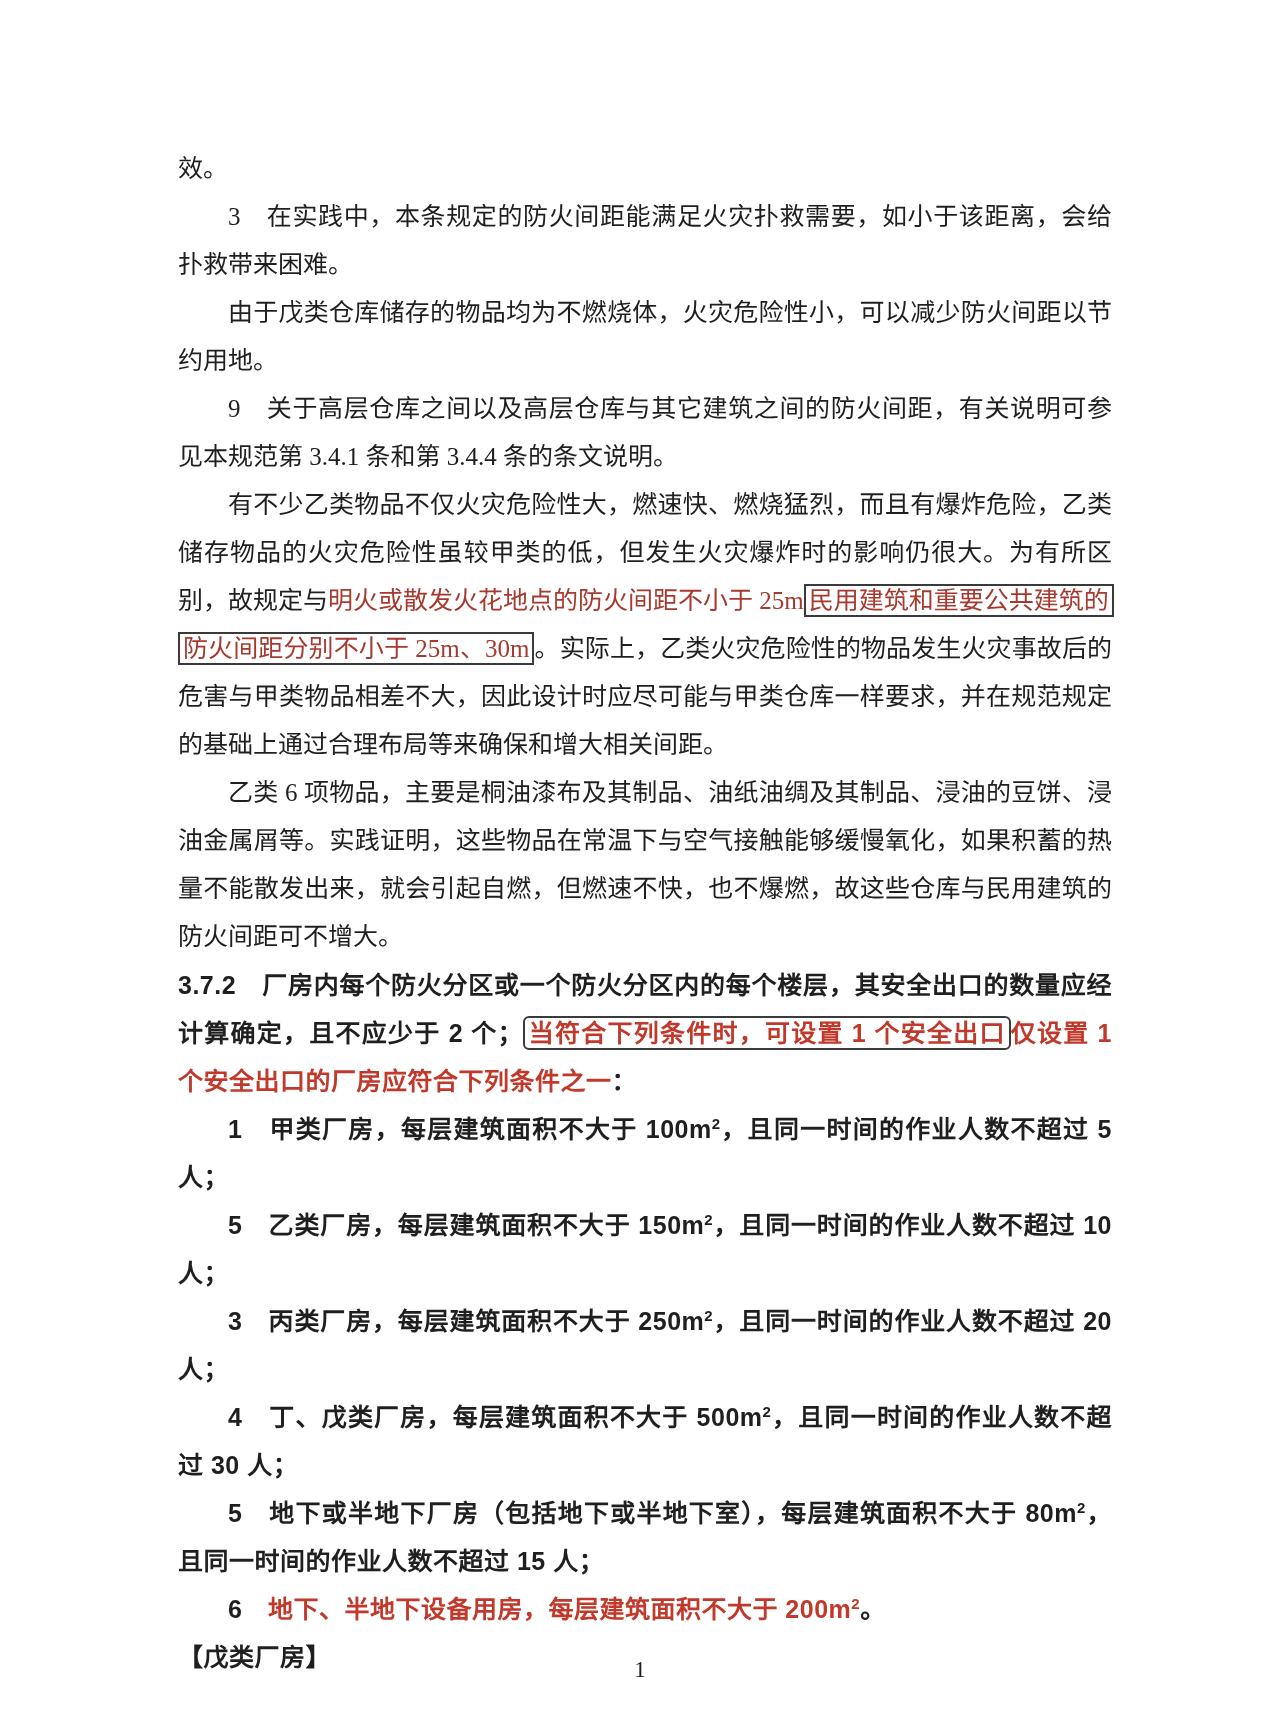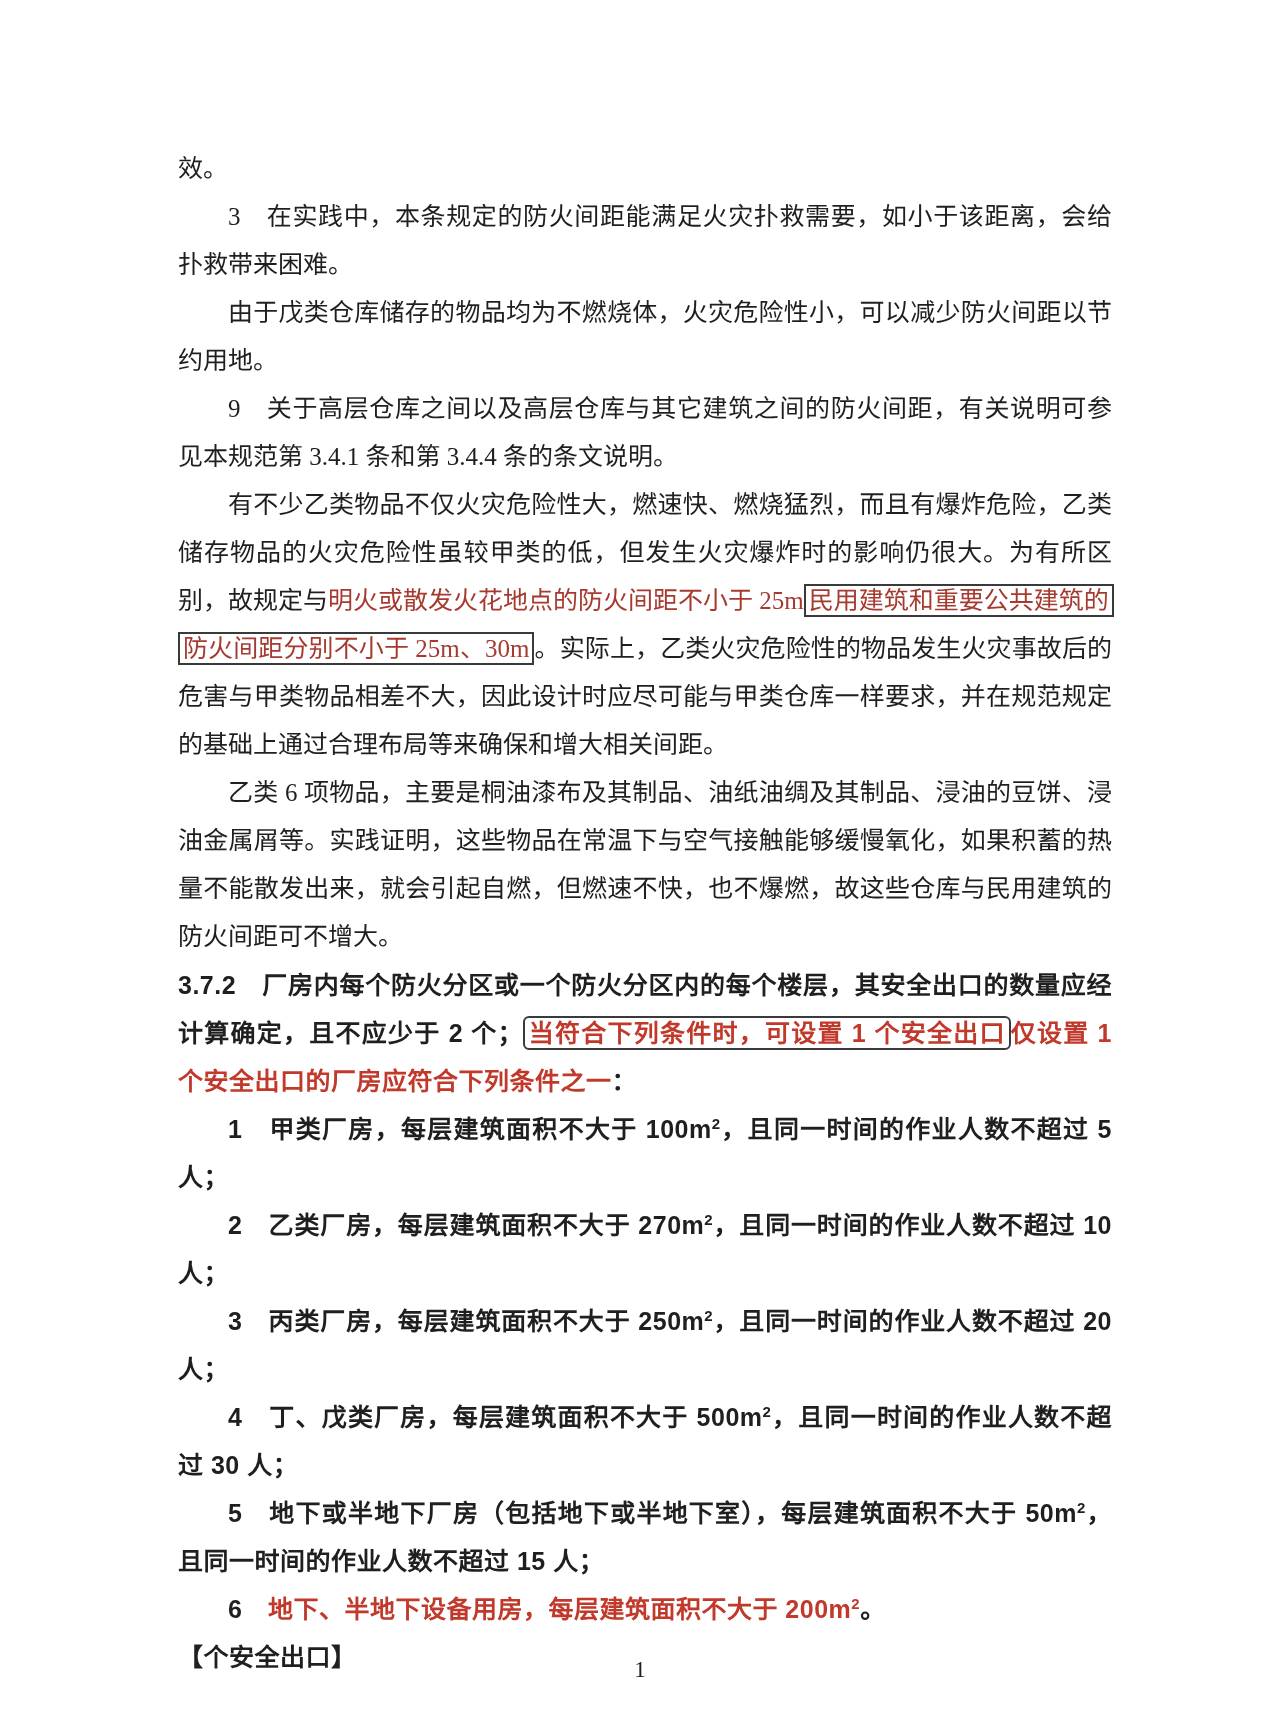--- a/index.html
+++ b/index.html
@@ -76,21 +76,21 @@
 <div class="page">
   <div class="content">
       <p class="para"><span class="run">效。</span></p>
       <p class="para indent"><span class="run">3　在实践中，本条规定的防火间距能满足火灾扑救需要，如小于该距离，会给扑救带来困难。</span></p>
       <p class="para indent"><span class="run">由于戊类仓库储存的物品均为不燃烧体，火灾危险性小，可以减少防火间距以节约用地。</span></p>
       <p class="para indent"><span class="run">9　关于高层仓库之间以及高层仓库与其它建筑之间的防火间距，有关说明可参见本规范第 3.4.1 条和第 3.4.4 条的条文说明。</span></p>
       <p class="para indent"><span class="run">有不少乙类物品不仅火灾危险性大，燃速快、燃烧猛烈，而且有爆炸危险，乙类储存物品的火灾危险性虽较甲类的低，但发生火灾爆炸时的影响仍很大。为有所区别，故规定与</span><span class="run red underline">明火或散发火花地点的防火间距不小于 25m</span><span class="run red boxed">民用建筑和重要公共建筑的防火间距分别不小于 25m、30m</span><span class="run">。实际上，乙类火灾危险性的物品发生火灾事故后的危害与甲类物品相差不大，因此设计时应尽可能与甲类仓库一样要求，并在规范规定的基础上通过合理布局等来确保和增大相关间距。</span></p>
       <p class="para indent"><span class="run">乙类 6 项物品，主要是桐油漆布及其制品、油纸油绸及其制品、浸油的豆饼、浸油金属屑等。实践证明，这些物品在常温下与空气接触能够缓慢氧化，如果积蓄的热量不能散发出来，就会引起自燃，但燃速不快，也不爆燃，故这些仓库与民用建筑的防火间距可不增大。</span></p>
       <p class="para bold"><span class="run">3.7.2　厂房内每个防火分区或一个防火分区内的每个楼层，其安全出口的数量应经计算确定，且不应少于 2 个；</span><span class="run red boxed">当符合下列条件时，可设置 1 个安全出口</span><span class="run red underline">仅设置 1 个安全出口的厂房应符合下列条件之一</span><span class="run">：</span></p>
       <p class="para bold indent"><span class="run">1　甲类厂房，每层建筑面积不大于 100m</span><sup class="run">2</sup><span class="run">，且同一时间的作业人数不超过 5 人；</span></p>
-      <p class="para bold indent"><span class="run">2　乙类厂房，每层建筑面积不大于 270m</span><sup class="run">2</sup><span class="run">，且同一时间的作业人数不超过 10 人；</span></p>
+      <p class="para bold indent"><span class="run">5　乙类厂房，每层建筑面积不大于 150m</span><sup class="run">2</sup><span class="run">，且同一时间的作业人数不超过 10 人；</span></p>
       <p class="para bold indent"><span class="run">3　丙类厂房，每层建筑面积不大于 250m</span><sup class="run">2</sup><span class="run">，且同一时间的作业人数不超过 20 人；</span></p>
       <p class="para bold indent"><span class="run">4　丁、戊类厂房，每层建筑面积不大于 500m</span><sup class="run">2</sup><span class="run">，且同一时间的作业人数不超过 30 人；</span></p>
-      <p class="para bold indent"><span class="run">5　地下或半地下厂房（包括地下或半地下室），每层建筑面积不大于 50m</span><sup class="run">2</sup><span class="run">，且同一时间的作业人数不超过 15 人；</span></p>
+      <p class="para bold indent"><span class="run">5　地下或半地下厂房（包括地下或半地下室），每层建筑面积不大于 80m</span><sup class="run">2</sup><span class="run">，且同一时间的作业人数不超过 15 人；</span></p>
       <p class="para bold indent"><span class="run">6　</span><span class="run red underline"><span class="run">地下、半地下设备用房，每层建筑面积不大于 200m</span><sup class="run">2</sup></span><span class="run">。</span></p>
-      <p class="para bold"><span class="run">【个安全出口】</span></p>
+      <p class="para bold"><span class="run">【戊类厂房】</span></p>
     </div>
   <div class="footer">1</div>
 </div>
 
 </body></html>

